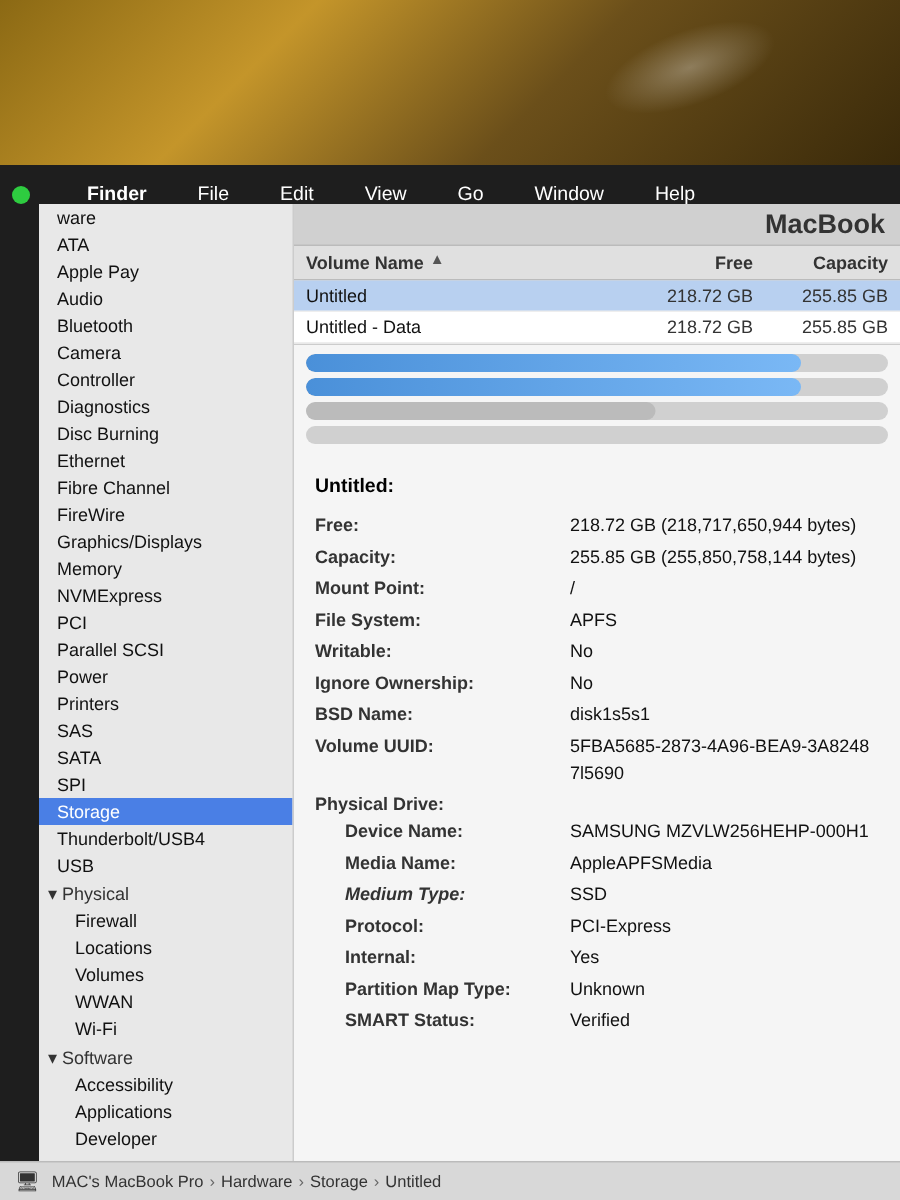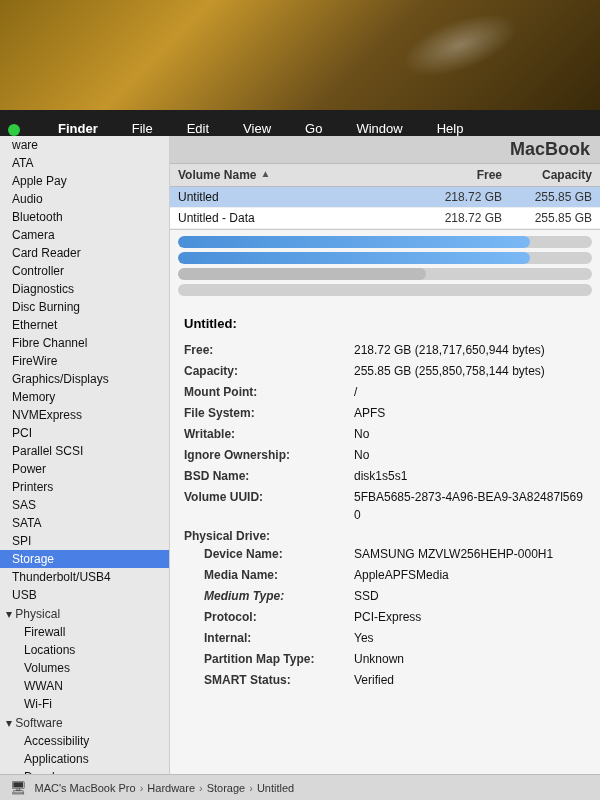--- a/index.html
+++ b/index.html
@@ -52,20 +52,21 @@
       border-radius: 50%;
       background: #2ecc40;
       margin-right: 4px;
     }
 
     
     .main-container {
       display: flex;
       height: calc(800px - 110px - 26px - 26px);
       background: #f0f0f0;
+      margin-left: 26px;
     }
 
     
     .sidebar {
       width: 170px;
       background: #e8e8e8;
       overflow-y: auto;
       font-size: 12px;
       flex-shrink: 0;
       border-right: 1px solid #ccc;
@@ -255,21 +256,20 @@
 <div class="main-container">
 
   <div class="sidebar">
 
   <div class="sidebar-item">ware</div>
       <div class="sidebar-item">ATA</div>
       <div class="sidebar-item">Apple Pay</div>
       <div class="sidebar-item">Audio</div>
       <div class="sidebar-item">Bluetooth</div>
       <div class="sidebar-item">Camera</div>
-      <div class="sidebar-item">Card Reader</div>
       <div class="sidebar-item">Controller</div>
       <div class="sidebar-item">Diagnostics</div>
       <div class="sidebar-item">Disc Burning</div>
       <div class="sidebar-item">Ethernet</div>
       <div class="sidebar-item">Fibre Channel</div>
       <div class="sidebar-item">FireWire</div>
       <div class="sidebar-item">Graphics/Displays</div>
       <div class="sidebar-item">Memory</div>
       <div class="sidebar-item">NVMExpress</div>
       <div class="sidebar-item">PCI</div>

